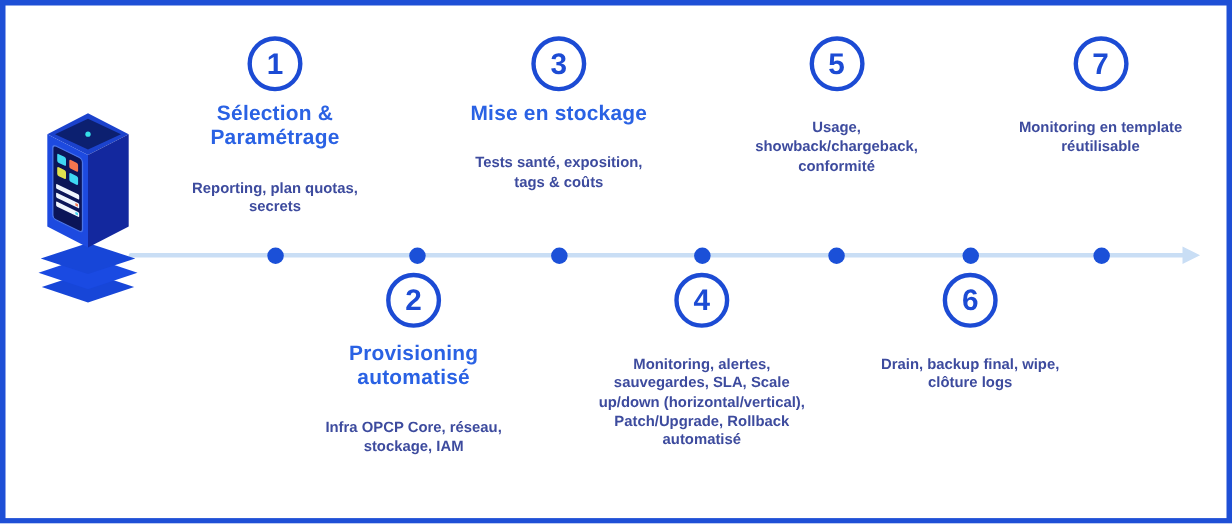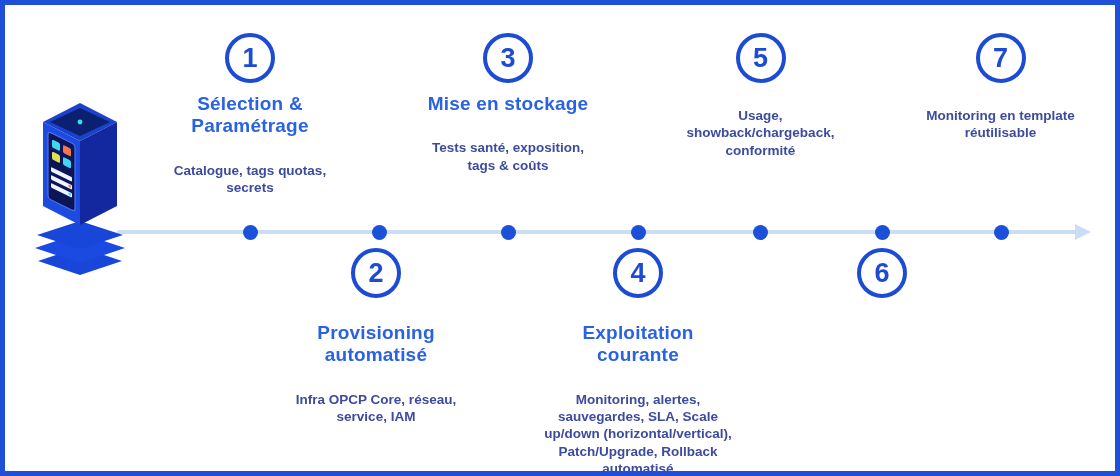--- a/index.html
+++ b/index.html
@@ -57,21 +57,21 @@
     width:50px;height:50px;
     border:4px solid var(--accent);
     border-radius:50%;
     display:flex;align-items:center;justify-content:center;
     color:var(--accent);
     font-size:27px;
     font-weight:700;
     background:transparent;
   }
   .step.top .step-title{margin-top:10px;}
-  .step.bottom .step-title{margin-top:24px;text-align:center;}
+  .step.bottom .step-title{margin-top:13px;text-align:center;}
   .step-title{
     white-space:pre-line;
     font-size:19px;
     font-weight:800;
     letter-spacing:.2px;
     line-height:1.18;
     color:var(--title);
   }
   .step-desc{
     white-space:pre-line;
@@ -130,21 +130,21 @@
       <rect x="25.5" y="58" width="2.4" height="2.4" fill="#3fd6f2"></rect>
     </g>
   </svg>
 
   <div class="step top" style="left:150px;top:28px;width:190px">
     <div class="step-circle">
       <span>1</span>
     </div>
     <div class="step-title">Sélection &amp;
 Paramétrage</div>
-    <div class="step-desc">Catalogue, tags quotas,
+    <div class="step-desc">Reporting, plan quotas,
 secrets</div>
   </div>
 
   <div class="step top" style="left:403px;top:28px;width:200px">
     <div class="step-circle">
       <span>3</span>
     </div>
     <div class="step-title">Mise en stockage</div>
     <div class="step-desc">Tests santé, exposition,
 tags &amp; coûts</div>
@@ -167,35 +167,35 @@
 réutilisable</div>
   </div>
 
   <div class="step bottom" style="left:261px;top:243px;width:220px">
     <div class="step-circle">
       <span>2</span>
     </div>
     <div class="step-title">Provisioning
 automatisé</div>
     <div class="step-desc">Infra OPCP Core, réseau,
-service, IAM</div>
+stockage, IAM</div>
   </div>
 
   <div class="step bottom" style="left:513px;top:243px;width:240px">
     <div class="step-circle">
       <span>4</span>
     </div>
-    <div class="step-title">Exploitation
-courante</div>
     <div class="step-desc">Monitoring, alertes,
 sauvegardes, SLA, Scale
 up/down (horizontal/vertical),
 Patch/Upgrade, Rollback
 automatisé</div>
   </div>
 
   <div class="step bottom" style="left:772px;top:243px;width:210px">
     <div class="step-circle">
       <span>6</span>
     </div>
+    <div class="step-desc">Drain, backup final, wipe,
+clôture logs</div>
   </div>
 
 </div>
 
 </body></html>

